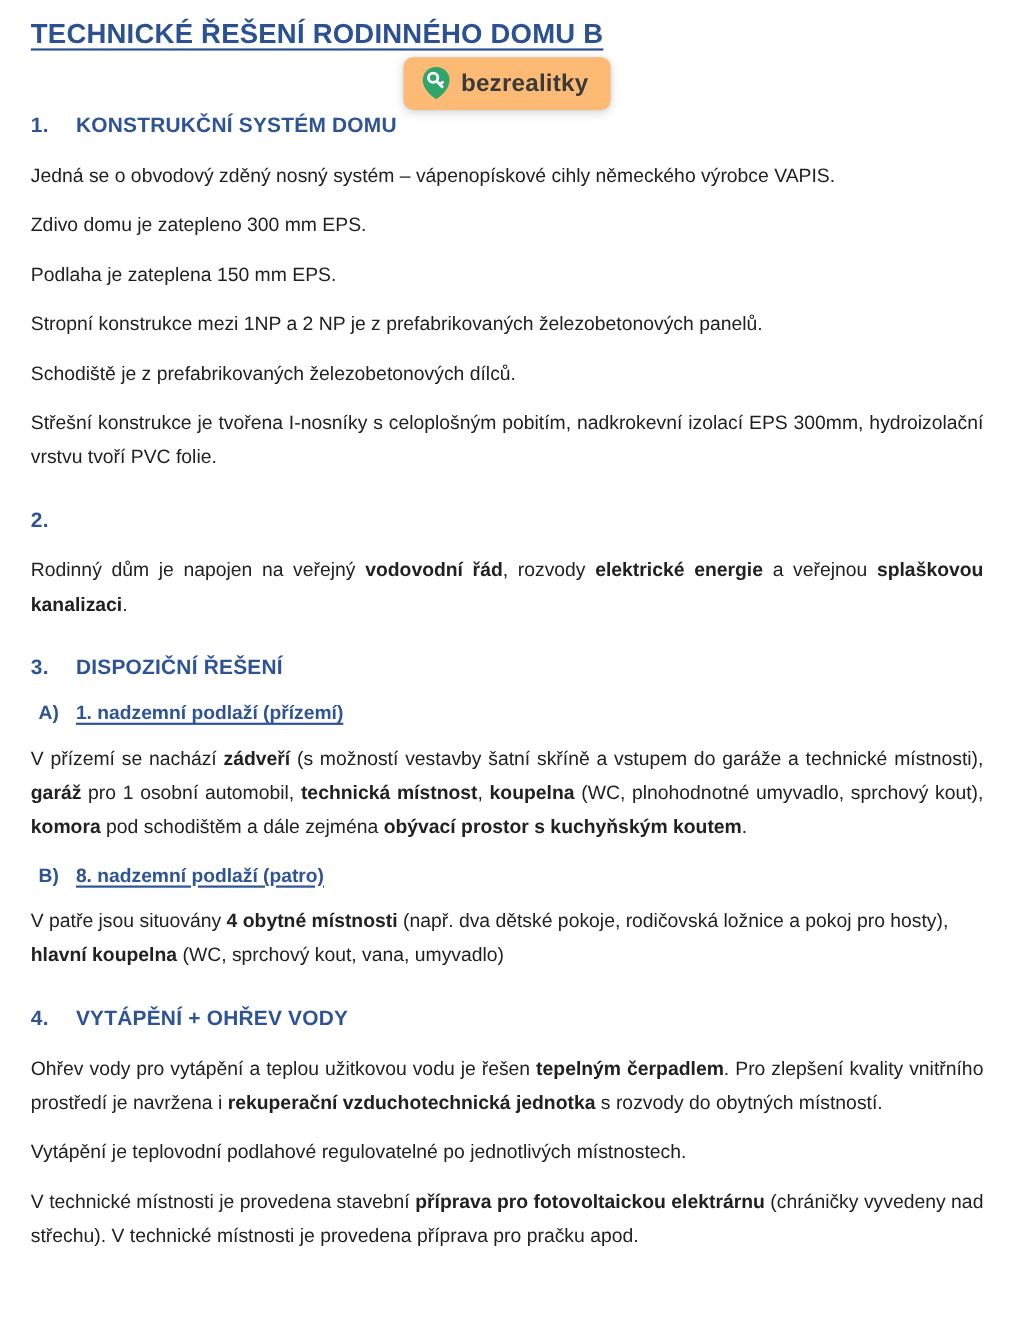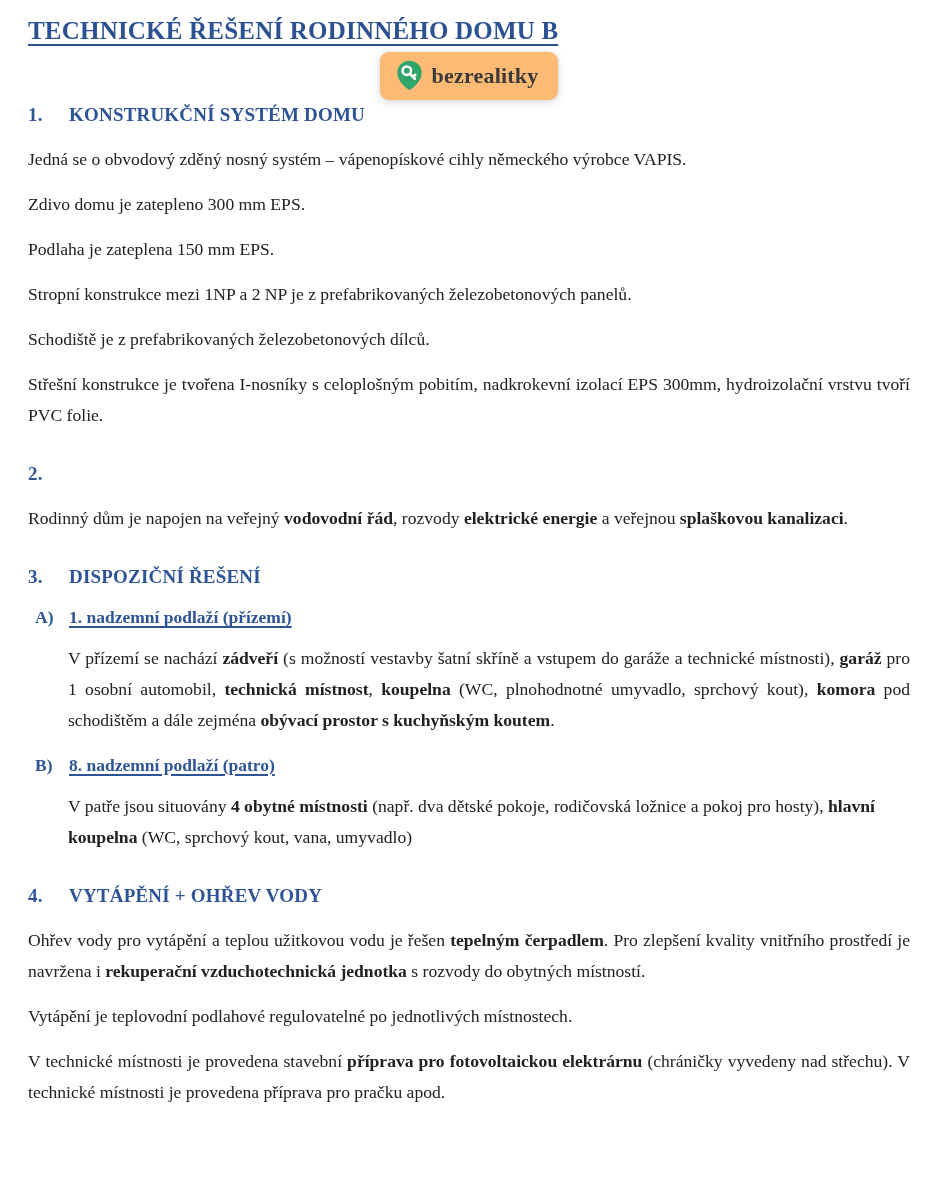--- a/index.html
+++ b/index.html
@@ -2,21 +2,21 @@
 <html lang="cs"><head>
 <meta charset="utf-8">
 <style>
   html, body { margin: 0; padding: 0; background: #ffffff; }
   body {
     width: 940px; height: 1200px; overflow: hidden;
     font-family: "Liberation Sans", sans-serif;
     color: #212121;
     -webkit-font-smoothing: antialiased;
   }
-  .doc { padding: 16px 30px 30px 28px; font-family: Liberation Serif, serif; }
+  .doc { padding: 16px 46px 30px 28px; }
 
   
   .doc-title {
     font-size: 25px; font-weight: bold; color: #2b5192;
     text-decoration: underline; text-decoration-thickness: 2px; text-underline-offset: 5px;
     letter-spacing: 0.2px; margin: 0; line-height: 1.2;
   }
 
   
   .badge {
@@ -46,21 +46,21 @@
   }
   .sub .label { width: 34px; flex: none; }
   .sub .subtitle { text-decoration: underline; text-decoration-thickness: 1.5px; text-underline-offset: 3px; }
 
   
   .p {
     font-size: 17.6px; line-height: 31px;
     margin: 0 0 14px 0;
   }
   .p.justify { text-align: justify; }
-  .p.indent { margin-left: 40px; }
+  .p.indent { }
   .p .b { font-weight: bold; }
 </style>
 </head>
 <body>
 
 <div class="doc">
 
   <h1 class="doc-title">TECHNICKÉ ŘEŠENÍ RODINNÉHO DOMU B</h1>
 
   <div class="badge">

